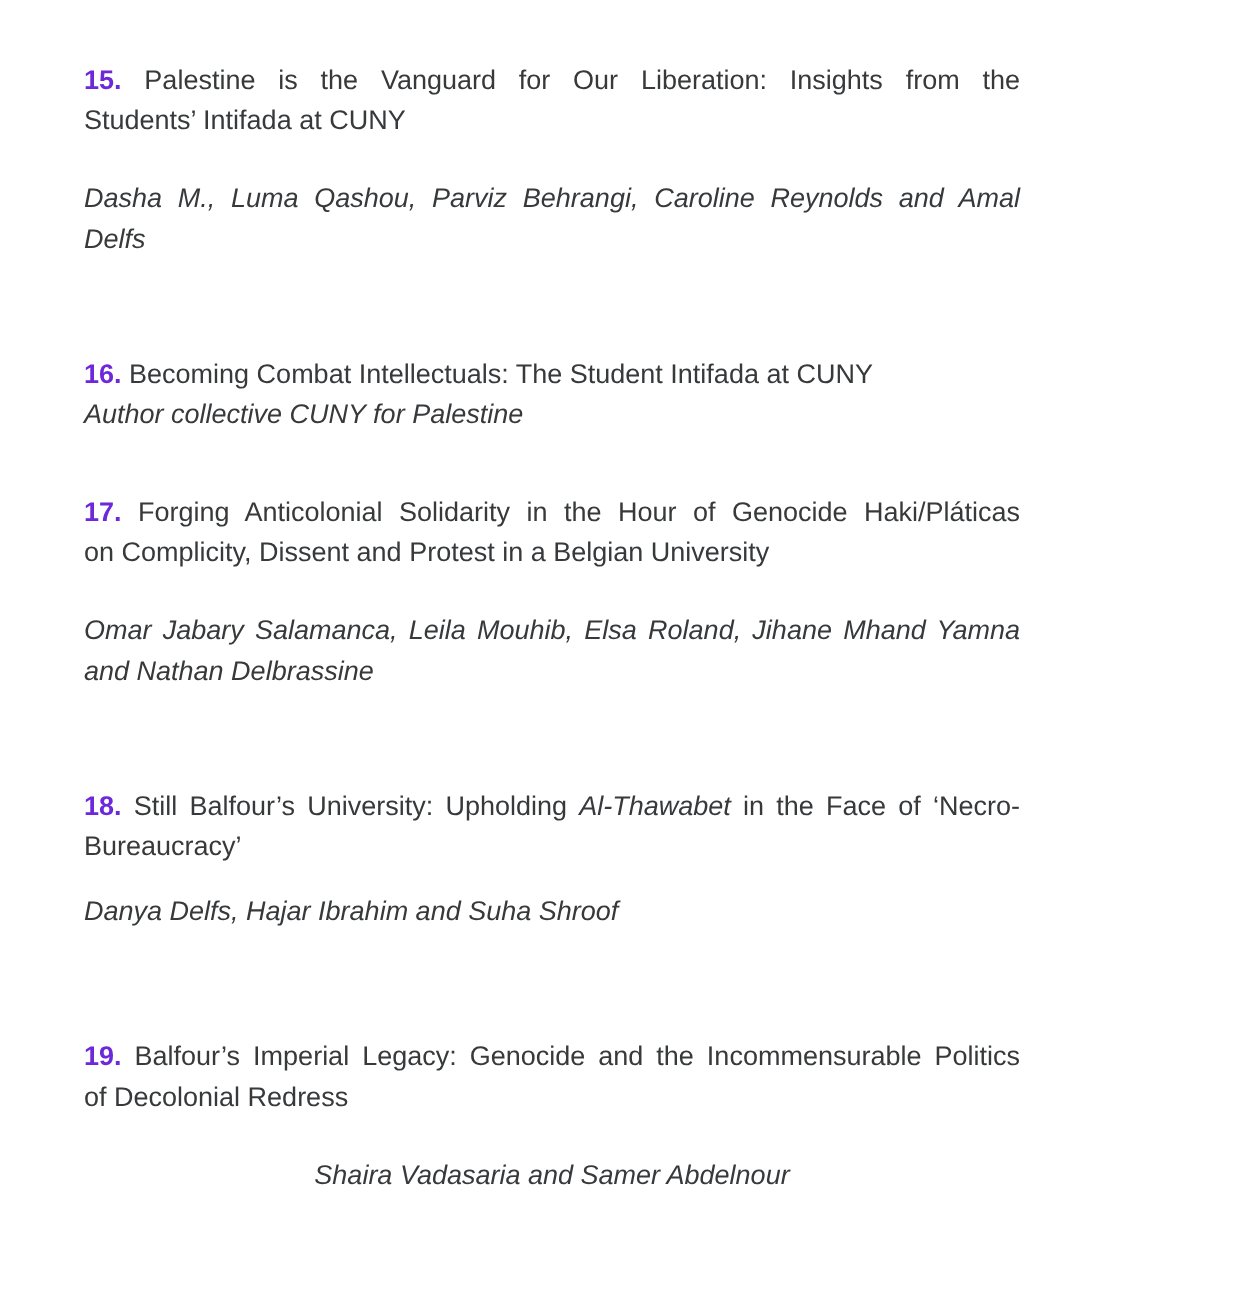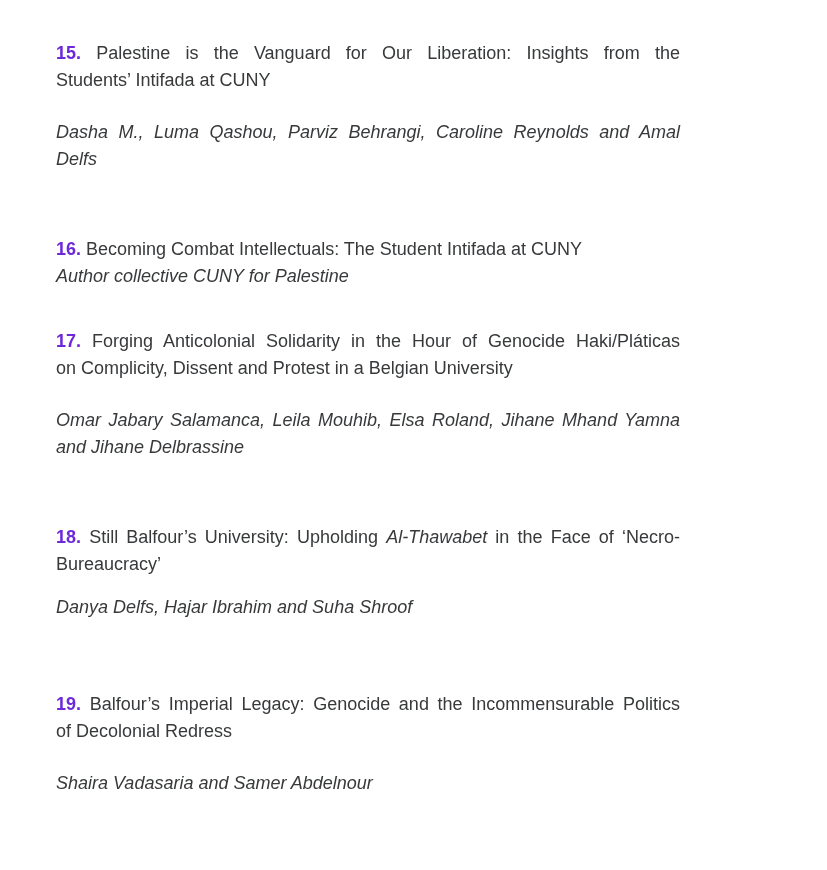--- a/index.html
+++ b/index.html
@@ -21,21 +21,21 @@
   }
   .content{width:624px;}
   .entry{margin:0;}
   .title-block{margin:0 0 25px 0;}
   .authors-block{margin:0 0 63px 0;font-style:italic;}
   
   .entry-16 .title-block{margin-bottom:0;}
   .entry-16 .authors-block{margin-bottom:38px;}
   .entry-18 .title-block{margin-bottom:16px;}
   .entry-18 .authors-block{margin-bottom:70px;}
-  .entry-19 .authors-block{margin-bottom:16px;}
+  .entry-19 .authors-block{margin-bottom:16px;text-align:center;}
   .line{white-space:normal;}
   
   .line.fill{
     text-align:justify;
     text-align-last:justify;
   }
   .seg-b{font-weight:700;color:#6d28d9;}
   .seg-i{font-style:italic;}
 </style>
 </head>
@@ -61,21 +61,21 @@
           <div class="line author-line"><span>Author collective CUNY for Palestine</span></div>
         </div>
       </article>
       <article class="entry entry-17">
         <div class="title-block">
           <div class="line title-line fill"><span class="seg-b">17.</span><span> Forging Anticolonial Solidarity in the Hour of Genocide Haki/Pláticas</span></div>
           <div class="line title-line"><span>on Complicity, Dissent and Protest in a Belgian University</span></div>
         </div>
         <div class="authors-block">
           <div class="line author-line fill"><span>Omar Jabary Salamanca, Leila Mouhib, Elsa Roland, Jihane Mhand Yamna</span></div>
-          <div class="line author-line"><span>and Jihane Delbrassine</span></div>
+          <div class="line author-line"><span>and Nathan Delbrassine</span></div>
         </div>
       </article>
       <article class="entry entry-18">
         <div class="title-block">
           <div class="line title-line fill"><span class="seg-b">18.</span><span> Still Balfour’s University: Upholding </span><span class="seg-i">Al-Thawabet</span><span> in the Face of ‘Necro-</span></div>
           <div class="line title-line"><span>Bureaucracy’</span></div>
         </div>
         <div class="authors-block">
           <div class="line author-line"><span>Danya Delfs, Hajar Ibrahim and Suha Shroof</span></div>
         </div>

